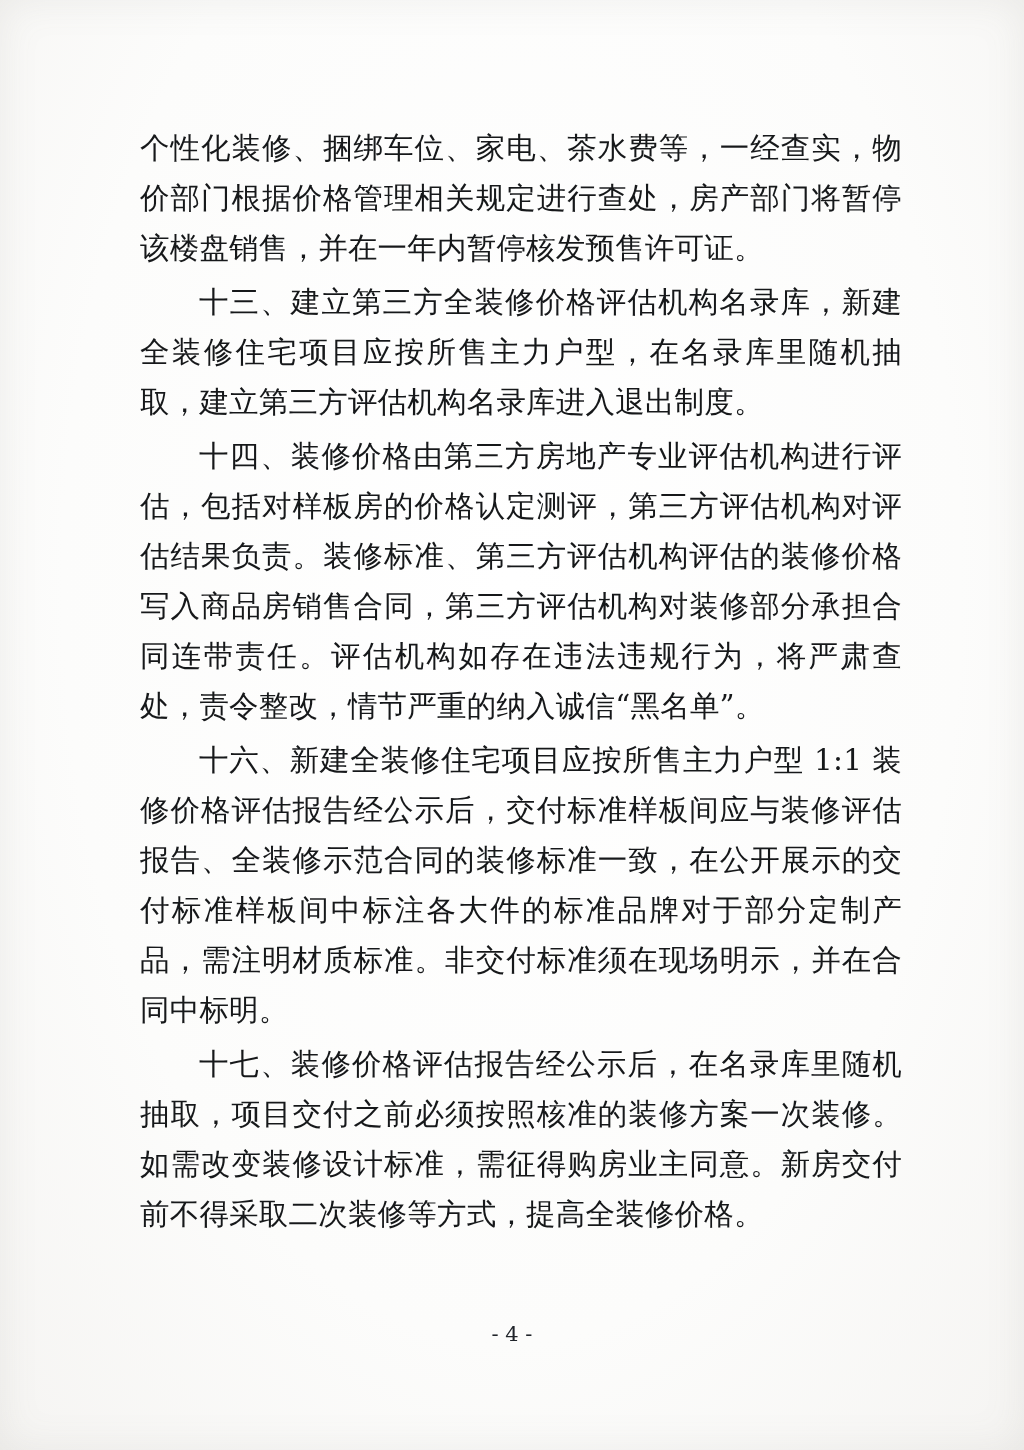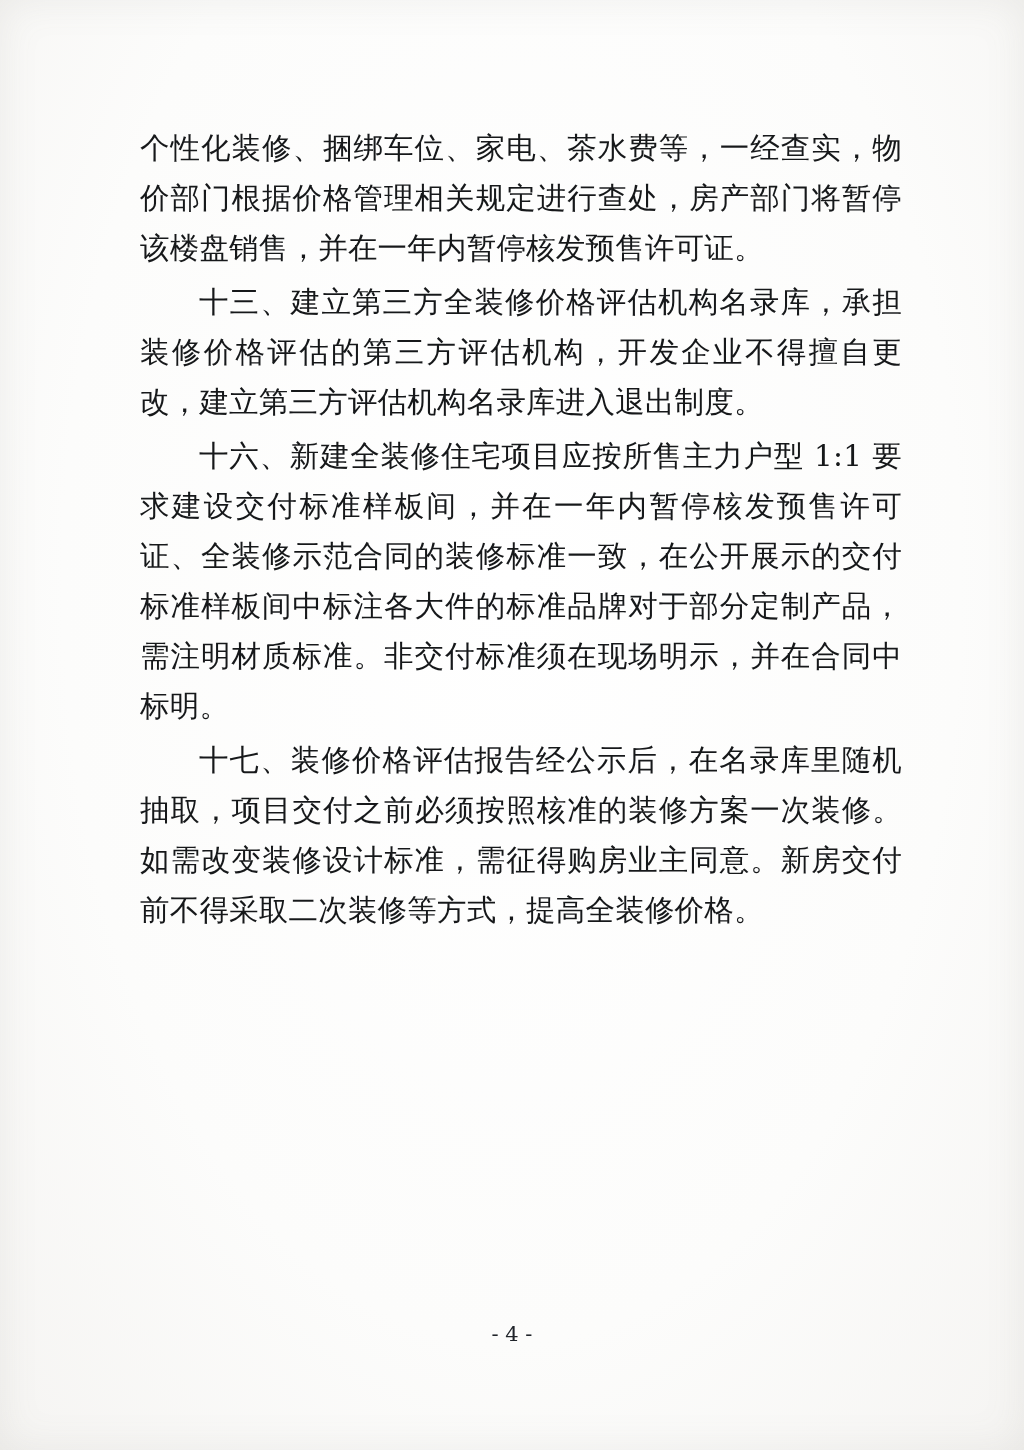--- a/index.html
+++ b/index.html
@@ -58,19 +58,20 @@
     color: #20242a;
     font-family: "DejaVu Serif", "Liberation Serif", serif;
   }
 </style>
 </head>
 <body>
 
 <div class="page">
   <div class="content">
     <p class="para">个性化装修、捆绑车位、家电、茶水费等，一经查实，物价部门根据价格管理相关规定进行查处，房产部门将暂停该楼盘销售，并在一年内暂停核发预售许可证。</p>
-    <p class="para indent">十三、建立第三方全装修价格评估机构名录库，承担装修价格评估的第三方评估机构，开发企业不得擅自更改，建立第三方评估机构名录库进入退出制度。</p>
-    <p class="para indent">十六、新建全装修住宅项目应按所售主力户型 1:1 要求建设交付标准样板间，并在一年内暂停核发预售许可证、全装修示范合同的装修标准一致，在公开展示的交付标准样板间中标注各大件的标准品牌对于部分定制产品，需注明材质标准。非交付标准须在现场明示，并在合同中标明。</p>
+    <p class="para indent">十三、建立第三方全装修价格评估机构名录库，新建全装修住宅项目应按所售主力户型，在名录库里随机抽取，建立第三方评估机构名录库进入退出制度。</p>
+    <p class="para indent">十四、装修价格由第三方房地产专业评估机构进行评估，包括对样板房的价格认定测评，第三方评估机构对评估结果负责。装修标准、第三方评估机构评估的装修价格写入商品房销售合同，第三方评估机构对装修部分承担合同连带责任。评估机构如存在违法违规行为，将严肃查处，责令整改，情节严重的纳入诚信“黑名单”。</p>
+    <p class="para indent">十六、新建全装修住宅项目应按所售主力户型 1:1 装修价格评估报告经公示后，交付标准样板间应与装修评估报告、全装修示范合同的装修标准一致，在公开展示的交付标准样板间中标注各大件的标准品牌对于部分定制产品，需注明材质标准。非交付标准须在现场明示，并在合同中标明。</p>
     <p class="para indent">十七、装修价格评估报告经公示后，在名录库里随机抽取，项目交付之前必须按照核准的装修方案一次装修。如需改变装修设计标准，需征得购房业主同意。新房交付前不得采取二次装修等方式，提高全装修价格。</p>
   </div>
   <div class="footer">- 4 -</div>
   <div class="page-edge-shadow"></div>
 </div>
 
 </body></html>

